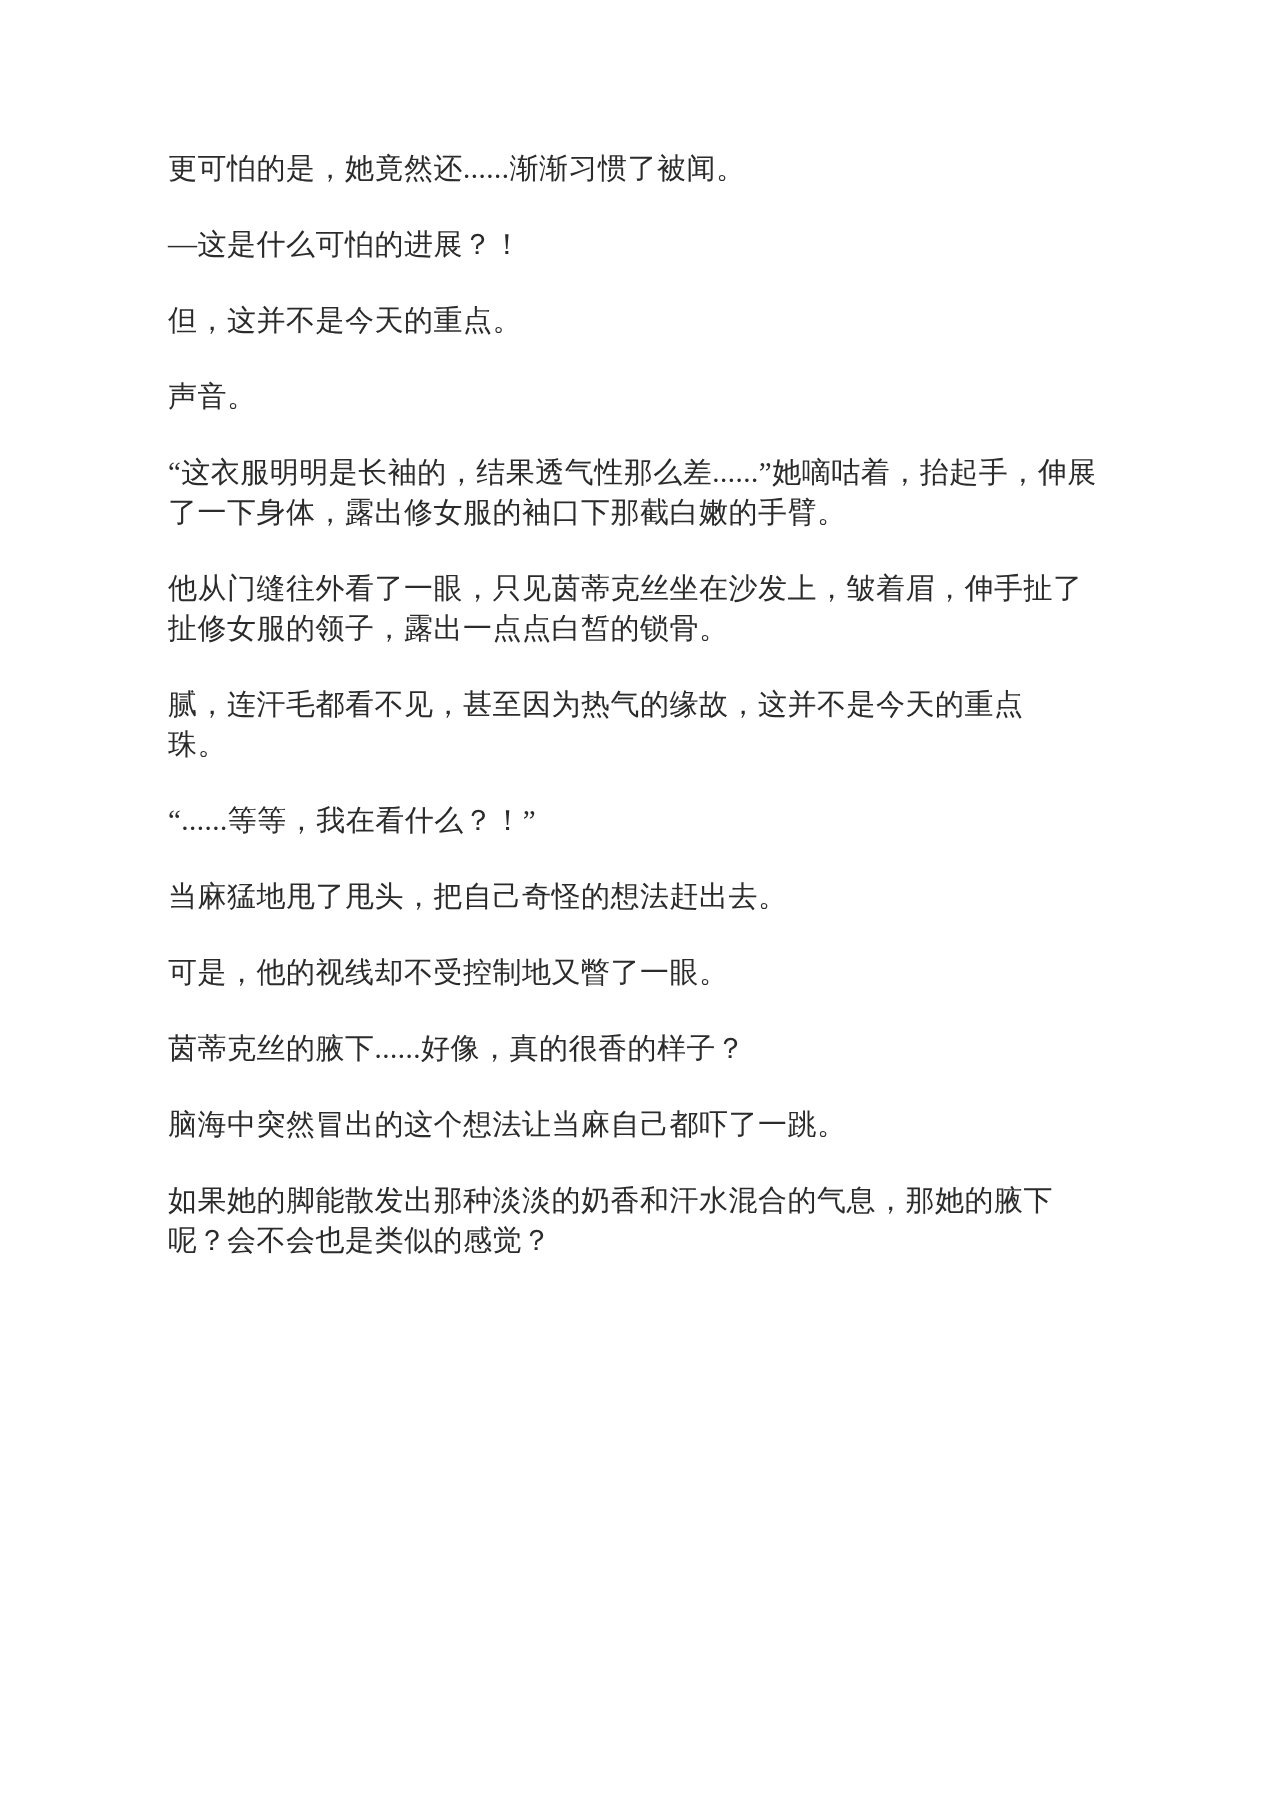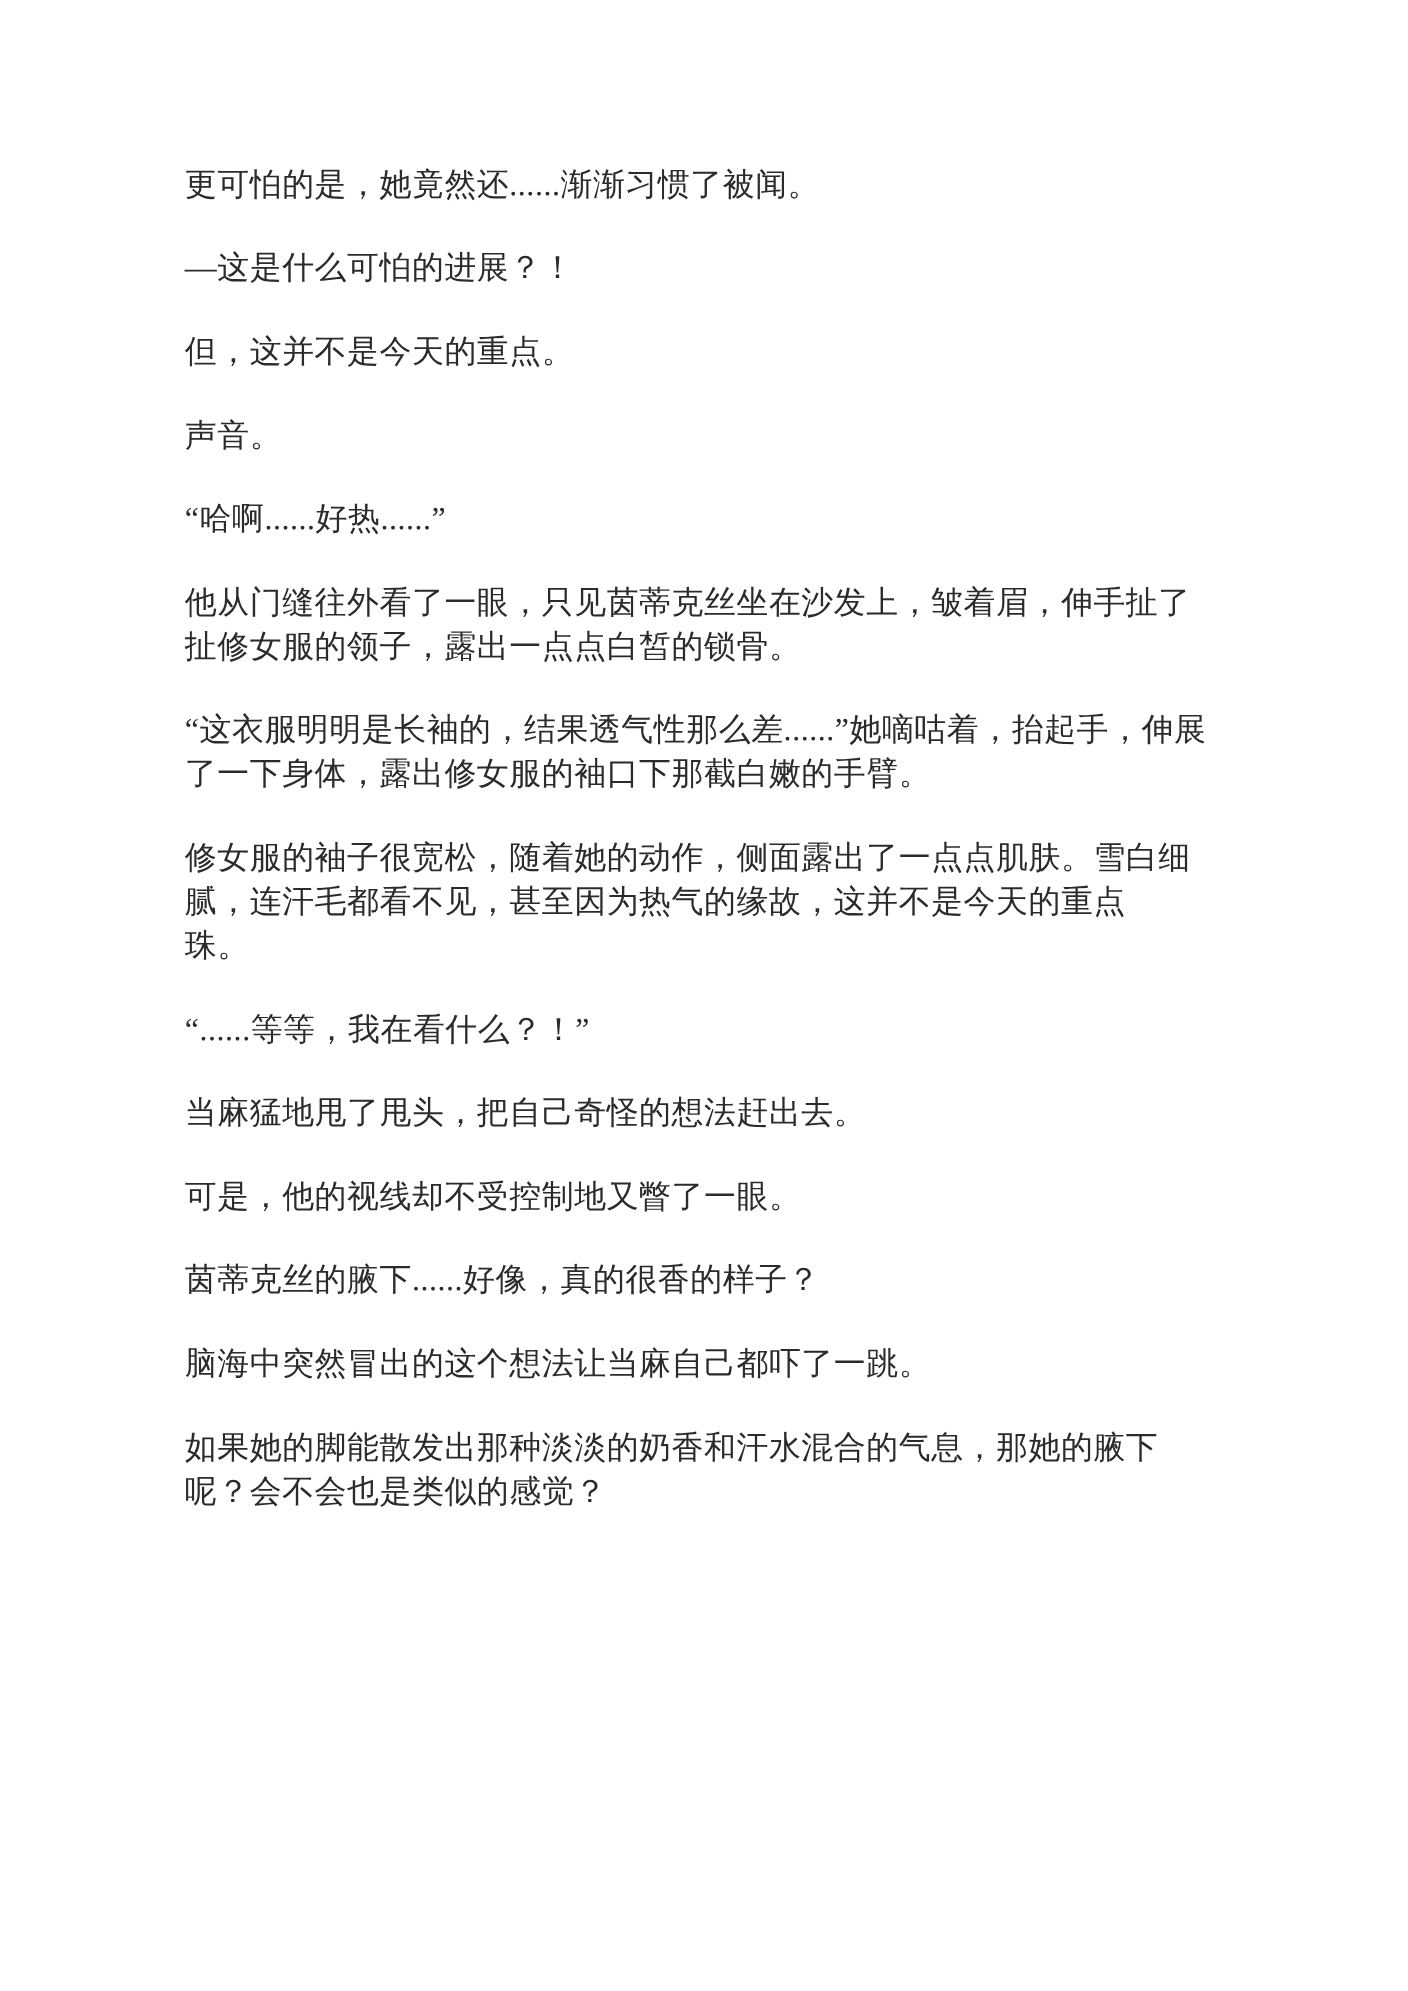--- a/index.html
+++ b/index.html
@@ -47,38 +47,34 @@
     </div>
 
     <div class="para">
       <div class="line">但，这并不是今天的重点。</div>
     </div>
 
     <div class="para">
       <div class="line">声音。</div>
     </div>
 
+
     <div class="para">
-      <div class="line">“哈啊......好热......”</div>
+      <div class="line">“这衣服明明是长袖的，结果透气性那么差......”她嘀咕着，抬起手，伸展</div>
+      <div class="line">了一下身体，露出修女服的袖口下那截白嫩的手臂。</div>
     </div>
 
     <div class="para">
       <div class="line">他从门缝往外看了一眼，只见茵蒂克丝坐在沙发上，皱着眉，伸手扯了</div>
       <div class="line">扯修女服的领子，露出一点点白皙的锁骨。</div>
     </div>
 
-    <div class="para">
-      <div class="line">“这衣服明明是长袖的，结果透气性那么差......”她嘀咕着，抬起手，伸展</div>
-      <div class="line">了一下身体，露出修女服的袖口下那截白嫩的手臂。</div>
-    </div>
-
 
 
     <div class="para">
-      <div class="line">修女服的袖子很宽松，随着她的动作，侧面露出了一点点肌肤。雪白细</div>
       <div class="line">腻，连汗毛都看不见，甚至因为热气的缘故，这并不是今天的重点</div>
       <div class="line">珠。</div>
     </div>
 
     <div class="para">
       <div class="line">“......等等，我在看什么？！”</div>
     </div>
 
     <div class="para">
       <div class="line">当麻猛地甩了甩头，把自己奇怪的想法赶出去。</div>

